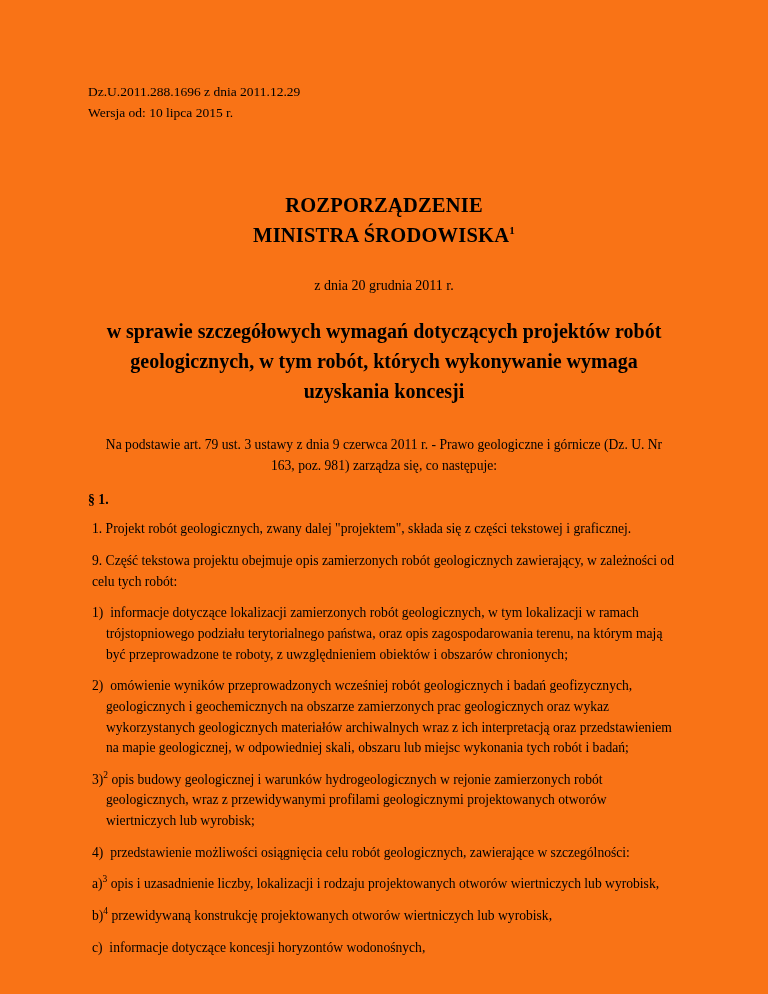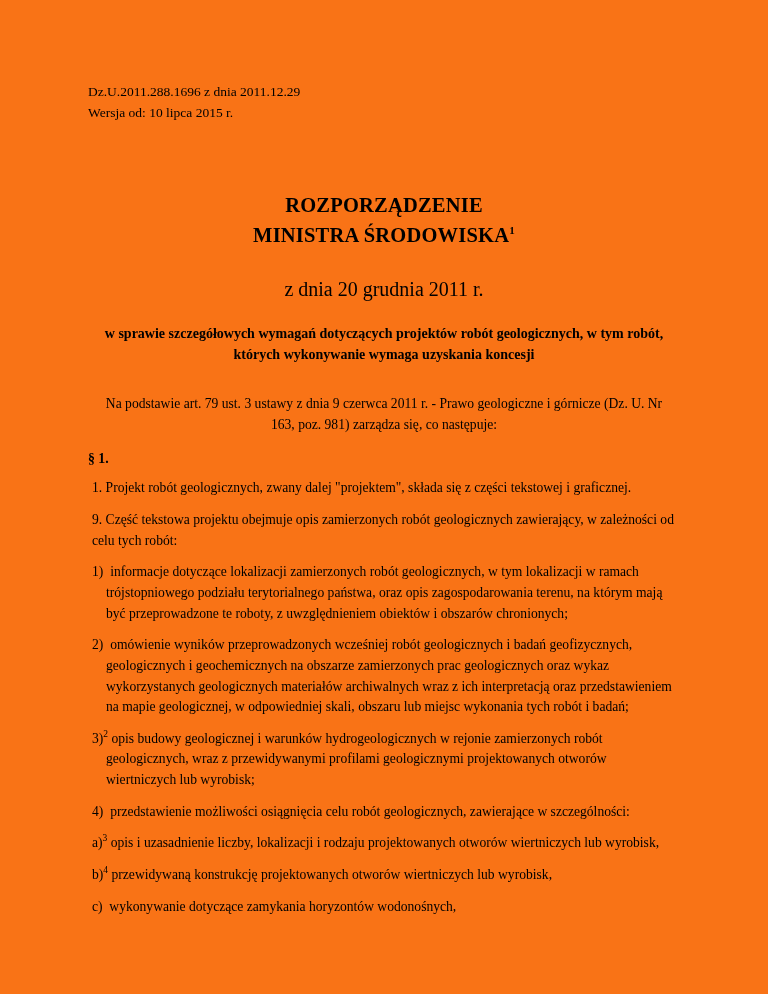--- a/index.html
+++ b/index.html
@@ -47,27 +47,27 @@
     line-height: 1.45;
     letter-spacing: 0.2px;
   }
   .title-main .sup {
     font-size: 11px;
     vertical-align: super;
     font-weight: bold;
   }
   .date-line {
     text-align: center;
-    font-size: 20px;
+    font-size: 14px;
     margin-top: 28px;
   }
   .subject {
     text-align: center;
     font-weight: bold;
-    font-size: 14px;
+    font-size: 20px;
     line-height: 1.5;
     margin-top: 22px;
     padding: 0 6px;
   }
   .basis {
     text-align: center;
     font-size: 13.6px;
     line-height: 1.5;
     margin-top: 29px;
     padding: 0 8px;
@@ -131,16 +131,16 @@
     <p class="para lvl1 hang"><span>2)</span>&nbsp; <span>omówienie wyników przeprowadzonych wcześniej robót geologicznych i badań geofizycznych, geologicznych i geochemicznych na obszarze zamierzonych prac geologicznych oraz wykaz wykorzystanych geologicznych materiałów archiwalnych wraz z ich interpretacją oraz przedstawieniem na mapie geologicznej, w odpowiedniej skali, obszaru lub miejsc wykonania tych robót i badań;</span></p>
 
     <p class="para lvl1 hang"><span>3)</span><sup class="fn">2</sup> <span>opis budowy geologicznej i warunków hydrogeologicznych w rejonie zamierzonych robót geologicznych, wraz z przewidywanymi profilami geologicznymi projektowanych otworów wiertniczych lub wyrobisk;</span></p>
 
     <p class="para lvl1 hang"><span>4)</span>&nbsp; <span>przedstawienie możliwości osiągnięcia celu robót geologicznych, zawierające w szczególności:</span></p>
 
     <p class="para lvl2 hang"><span>a)</span><sup class="fn">3</sup> <span>opis i uzasadnienie liczby, lokalizacji i rodzaju projektowanych otworów wiertniczych lub wyrobisk,</span></p>
 
     <p class="para lvl2 hang"><span>b)</span><sup class="fn">4</sup> <span>przewidywaną konstrukcję projektowanych otworów wiertniczych lub wyrobisk,</span></p>
 
-    <p class="para lvl2 hang"><span>c)</span>&nbsp; <span>wykonywanie dotyczące zamykania horyzontów wodonośnych,</span></p>
+    <p class="para lvl2 hang"><span>c)</span>&nbsp; <span>informacje dotyczące koncesji horyzontów wodonośnych,</span></p>
 
   </div>
 </div>
 
 </body></html>

